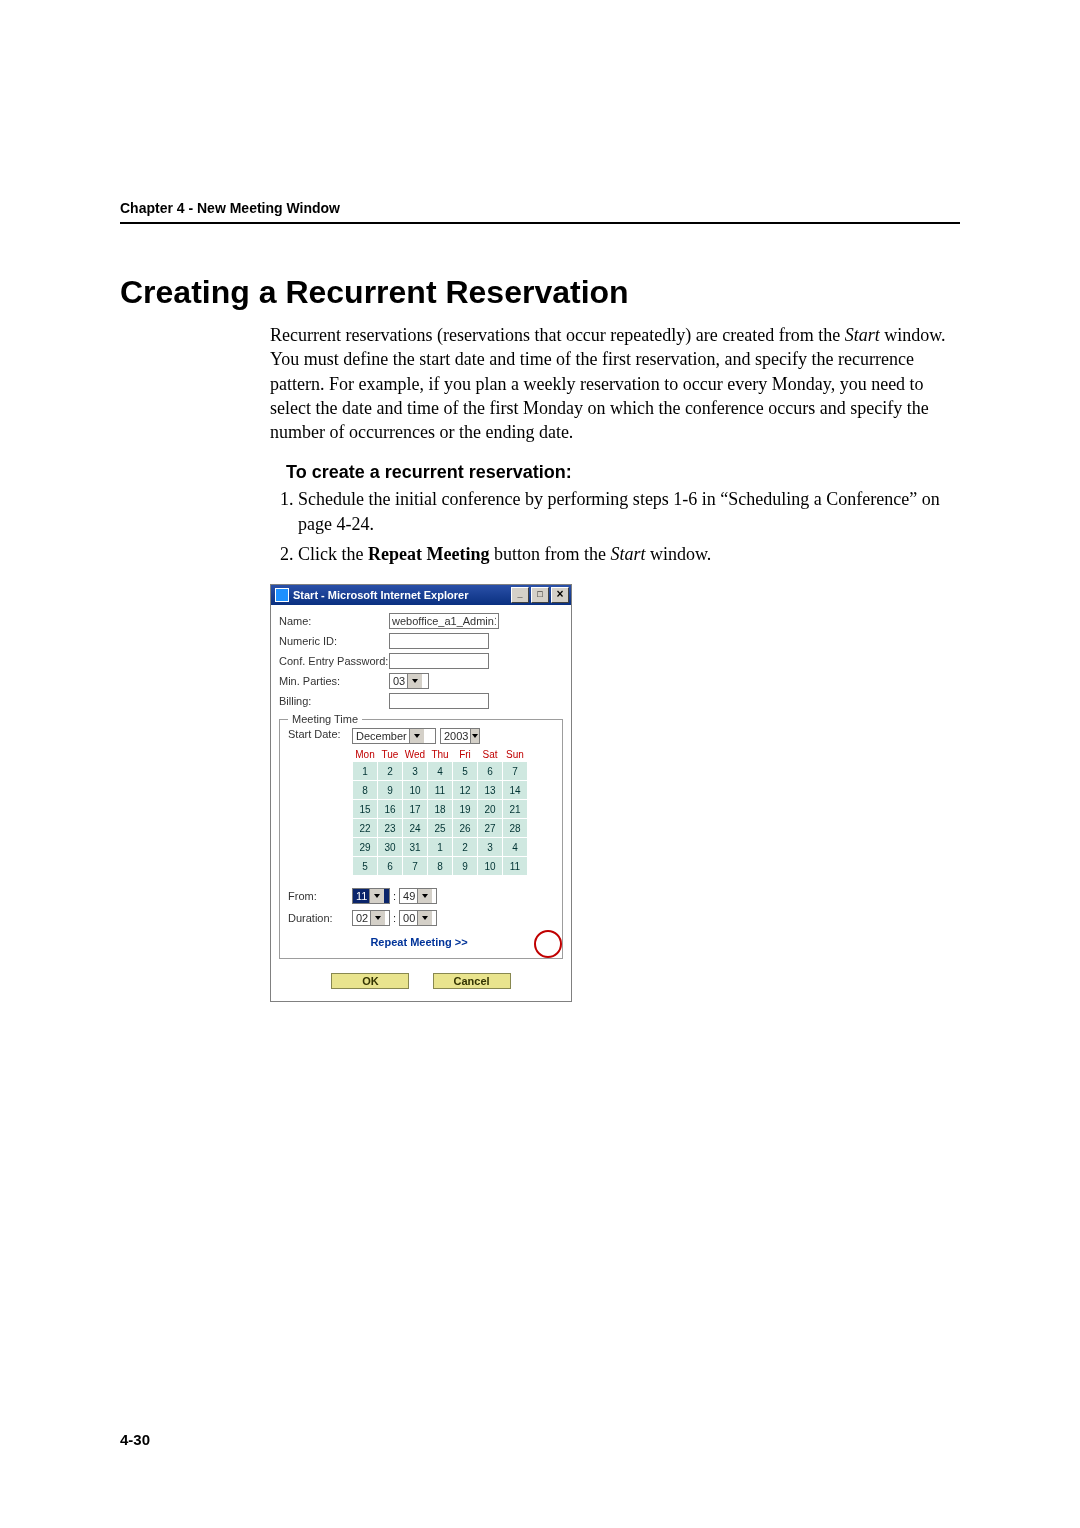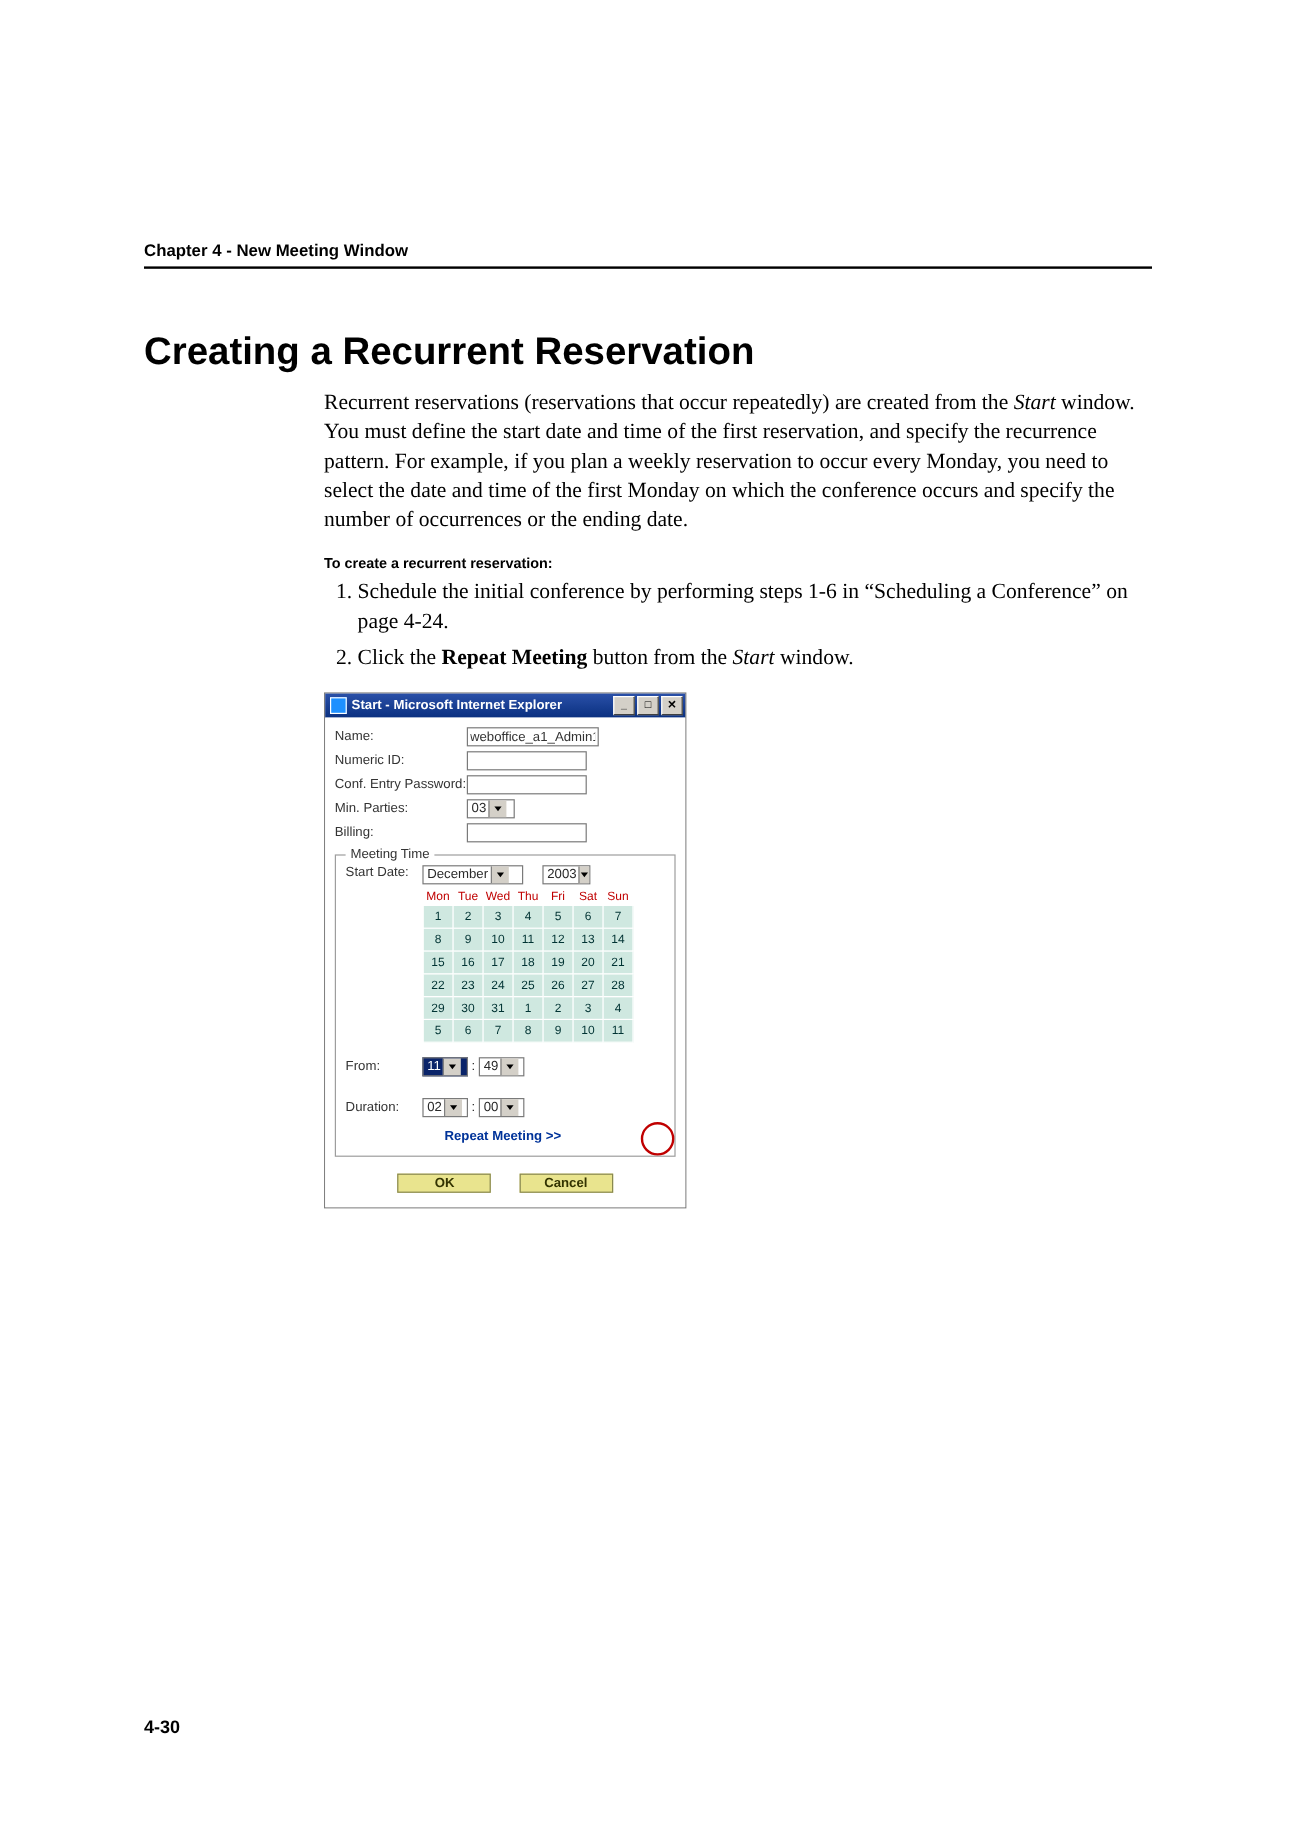--- a/index.html
+++ b/index.html
@@ -38,22 +38,22 @@
   }
   p.body-text {
     font-size: 18px;
     line-height: 1.35;
     margin: 0 0 18px 0;
   }
   .italic { font-style: italic; }
   .bold-sans {
     font-family: Arial, Helvetica, sans-serif;
     font-weight: bold;
-    font-size: 12px;
-    margin: 0 0 4px 0;
+    font-size: 18px;
+    margin: 0 0 4px 16px;
   }
   ol.steps {
     font-size: 18px;
     line-height: 1.35;
     margin: 0 0 18px 0;
     padding-left: 28px;
   }
   ol.steps li { margin-bottom: 6px; }
   .bold { font-weight: bold; }
 
@@ -163,21 +163,21 @@
   .fieldset-legend {
     position: absolute;
     top: -7px; left: 8px;
     background: #fff;
     padding: 0 4px;
     font-size: 11px;
     color: #333;
   }
   .cal-head {
     display: flex;
-    gap: 16px;
+    gap: 4px;
     margin-bottom: 4px;
   }
   .cal-table {
     border-collapse: collapse;
     font-size: 10px;
   }
   .cal-table th {
     width: 22px;
     font-weight: normal;
     color: #c00000;
@@ -424,21 +424,21 @@
           </span>
           <span class="colon">:</span>
           <span class="select-small" style="width:38px">
             <span>49</span>
             <span class="dd-btn">
                 <span class="dd-arrow"></span>
               </span>
           </span>
         </div>
 
-        <div class="time-row" style="margin-top:18px">
+        <div class="time-row" style="margin-top:6px">
           <div class="form-label">Duration:</div>
           <span class="select-small" style="width:38px">
             <span>02</span>
             <span class="dd-btn">
                 <span class="dd-arrow"></span>
               </span>
           </span>
           <span class="colon">:</span>
           <span class="select-small" style="width:38px">
             <span>00</span>

